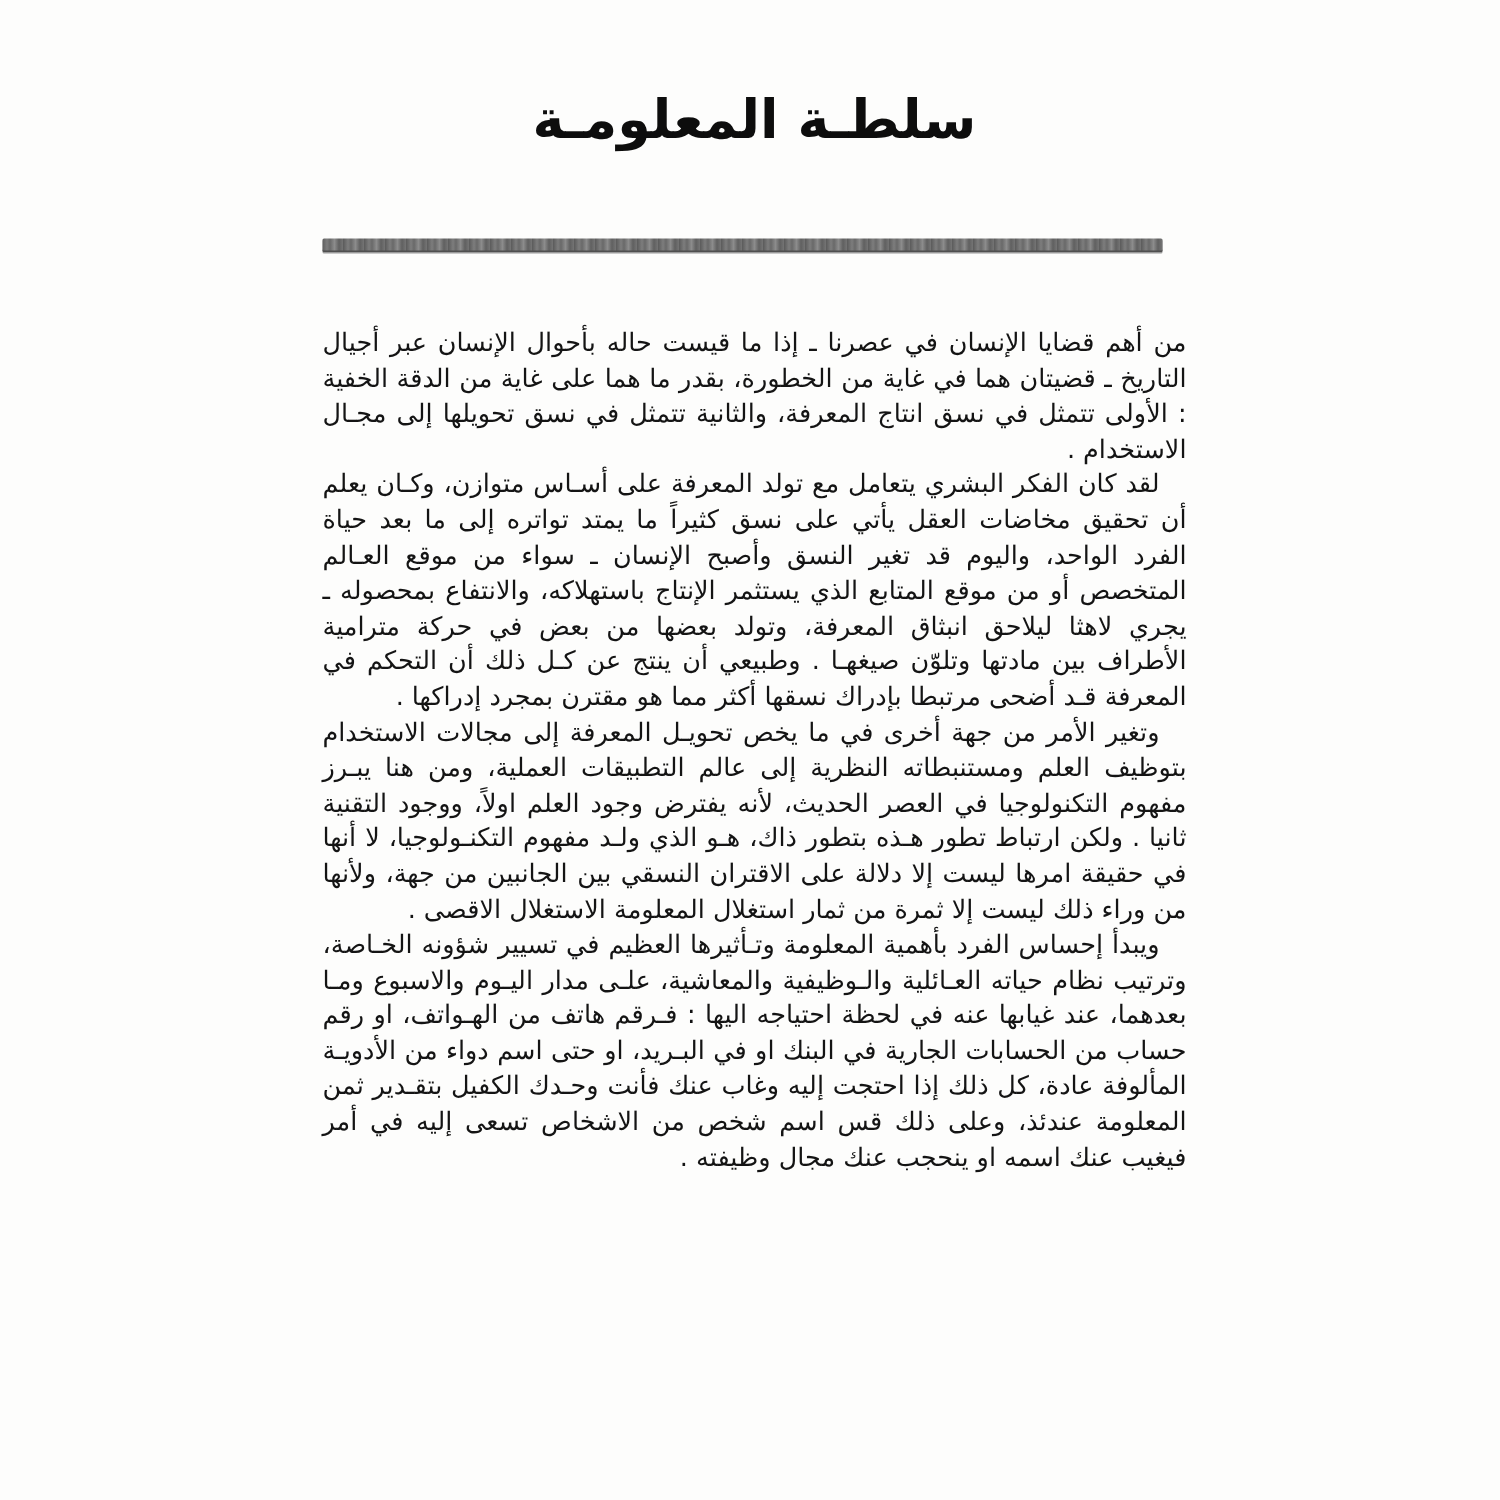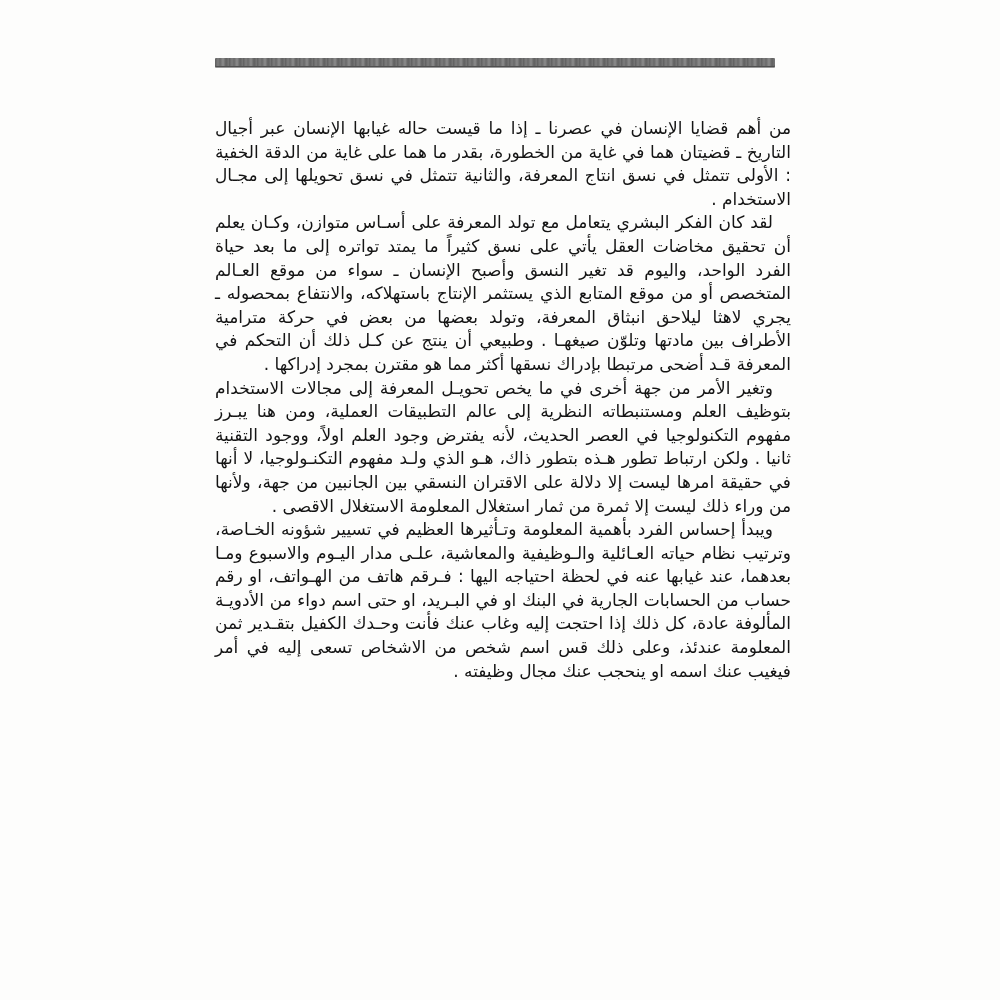--- a/index.html
+++ b/index.html
@@ -71,25 +71,26 @@
       font-weight: bold;
       color: #111111;
     }
   </style>
 </head>
 <body>
 
 <div class="page">
   <div class="content">
 
+    <div class="title">سلطـة المعلومـة</div>
 
     <div class="divider"></div>
 
     <div class="body-text">
-      <p>من أهم قضايا الإنسان في عصرنا ـ إذا ما قيست حاله غيابها الإنسان عبر أجيال التاريخ ـ قضيتان هما في غاية من الخطورة، بقدر ما هما على غاية من الدقة الخفية : الأولى تتمثل في نسق انتاج المعرفة، والثانية تتمثل في نسق تحويلها إلى مجـال الاستخدام .</p>
+      <p>من أهم قضايا الإنسان في عصرنا ـ إذا ما قيست حاله بأحوال الإنسان عبر أجيال التاريخ ـ قضيتان هما في غاية من الخطورة، بقدر ما هما على غاية من الدقة الخفية : الأولى تتمثل في نسق انتاج المعرفة، والثانية تتمثل في نسق تحويلها إلى مجـال الاستخدام .</p>
       <p class="indented">لقد كان الفكر البشري يتعامل مع تولد المعرفة على أسـاس متوازن، وكـان يعلم أن تحقيق مخاضات العقل يأتي على نسق كثيراً ما يمتد تواتره إلى ما بعد حياة الفرد الواحد، واليوم قد تغير النسق وأصبح الإنسان ـ سواء من موقع العـالم المتخصص أو من موقع المتابع الذي يستثمر الإنتاج باستهلاكه، والانتفاع بمحصوله ـ يجري لاهثا ليلاحق انبثاق المعرفة، وتولد بعضها من بعض في حركة مترامية الأطراف بين مادتها وتلوّن صيغهـا . وطبيعي أن ينتج عن كـل ذلك أن التحكم في المعرفة قـد أضحى مرتبطا بإدراك نسقها أكثر مما هو مقترن بمجرد إدراكها .</p>
       <p class="indented">وتغير الأمر من جهة أخرى في ما يخص تحويـل المعرفة إلى مجالات الاستخدام بتوظيف العلم ومستنبطاته النظرية إلى عالم التطبيقات العملية، ومن هنا يبـرز مفهوم التكنولوجيا في العصر الحديث، لأنه يفترض وجود العلم اولاً، ووجود التقنية ثانيا . ولكن ارتباط تطور هـذه بتطور ذاك، هـو الذي ولـد مفهوم التكنـولوجيا، لا أنها في حقيقة امرها ليست إلا دلالة على الاقتران النسقي بين الجانبين من جهة، ولأنها من وراء ذلك ليست إلا ثمرة من ثمار استغلال المعلومة الاستغلال الاقصى .</p>
       <p class="indented">ويبدأ إحساس الفرد بأهمية المعلومة وتـأثيرها العظيم في تسيير شؤونه الخـاصة، وترتيب نظام حياته العـائلية والـوظيفية والمعاشية، علـى مدار اليـوم والاسبوع ومـا بعدهما، عند غيابها عنه في لحظة احتياجه اليها : فـرقم هاتف من الهـواتف، او رقم حساب من الحسابات الجارية في البنك او في البـريد، او حتى اسم دواء من الأدويـة المألوفة عادة، كل ذلك إذا احتجت إليه وغاب عنك فأنت وحـدك الكفيل بتقـدير ثمن المعلومة عندئذ، وعلى ذلك قس اسم شخص من الاشخاص تسعى إليه في أمر فيغيب عنك اسمه او ينحجب عنك مجال وظيفته .</p>
     </div>
 
   </div>
 
 </div>
 
 </body></html>

